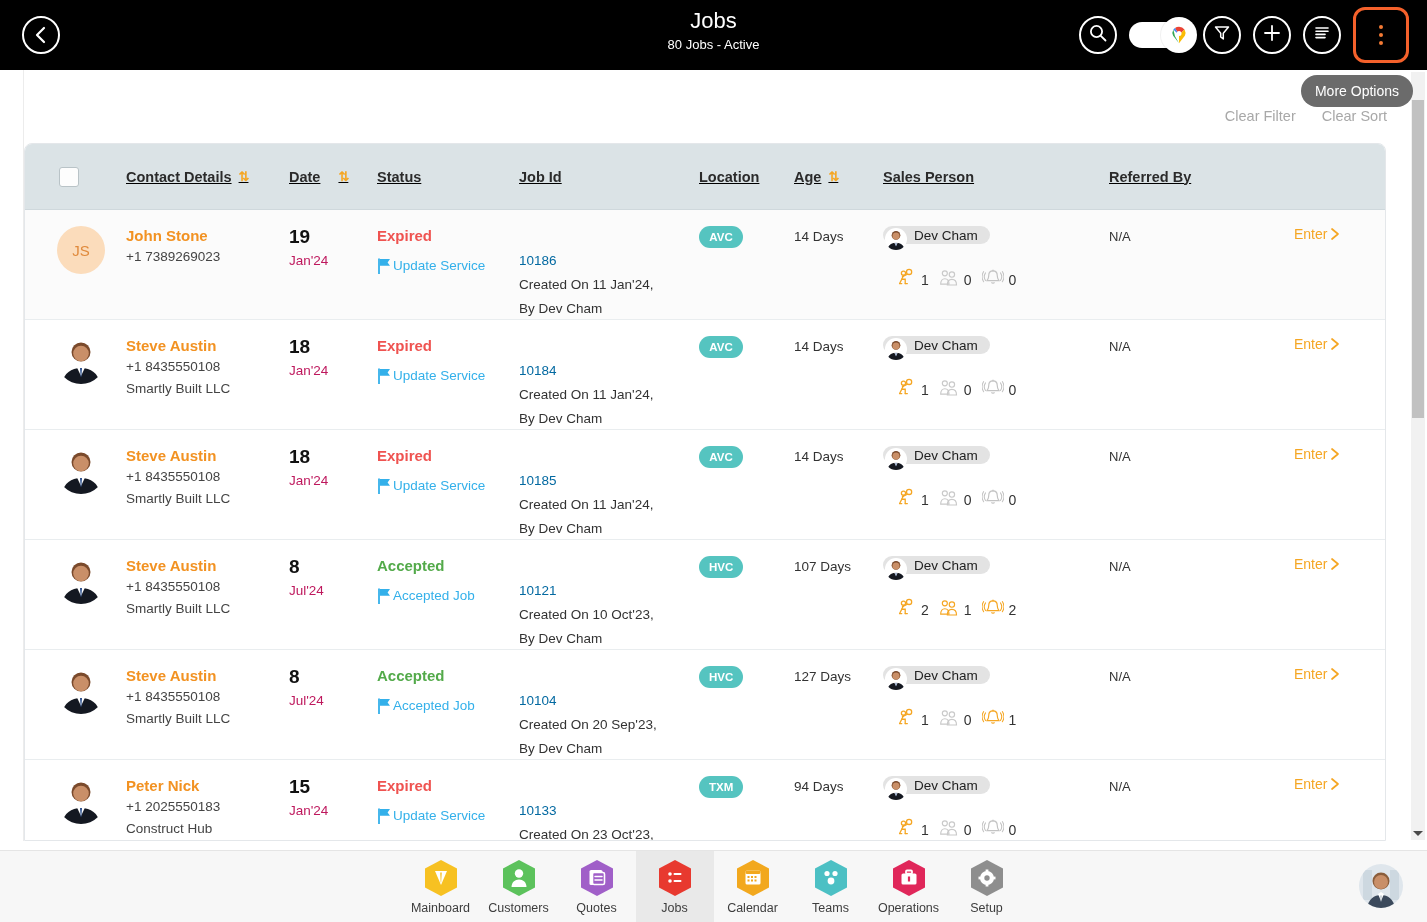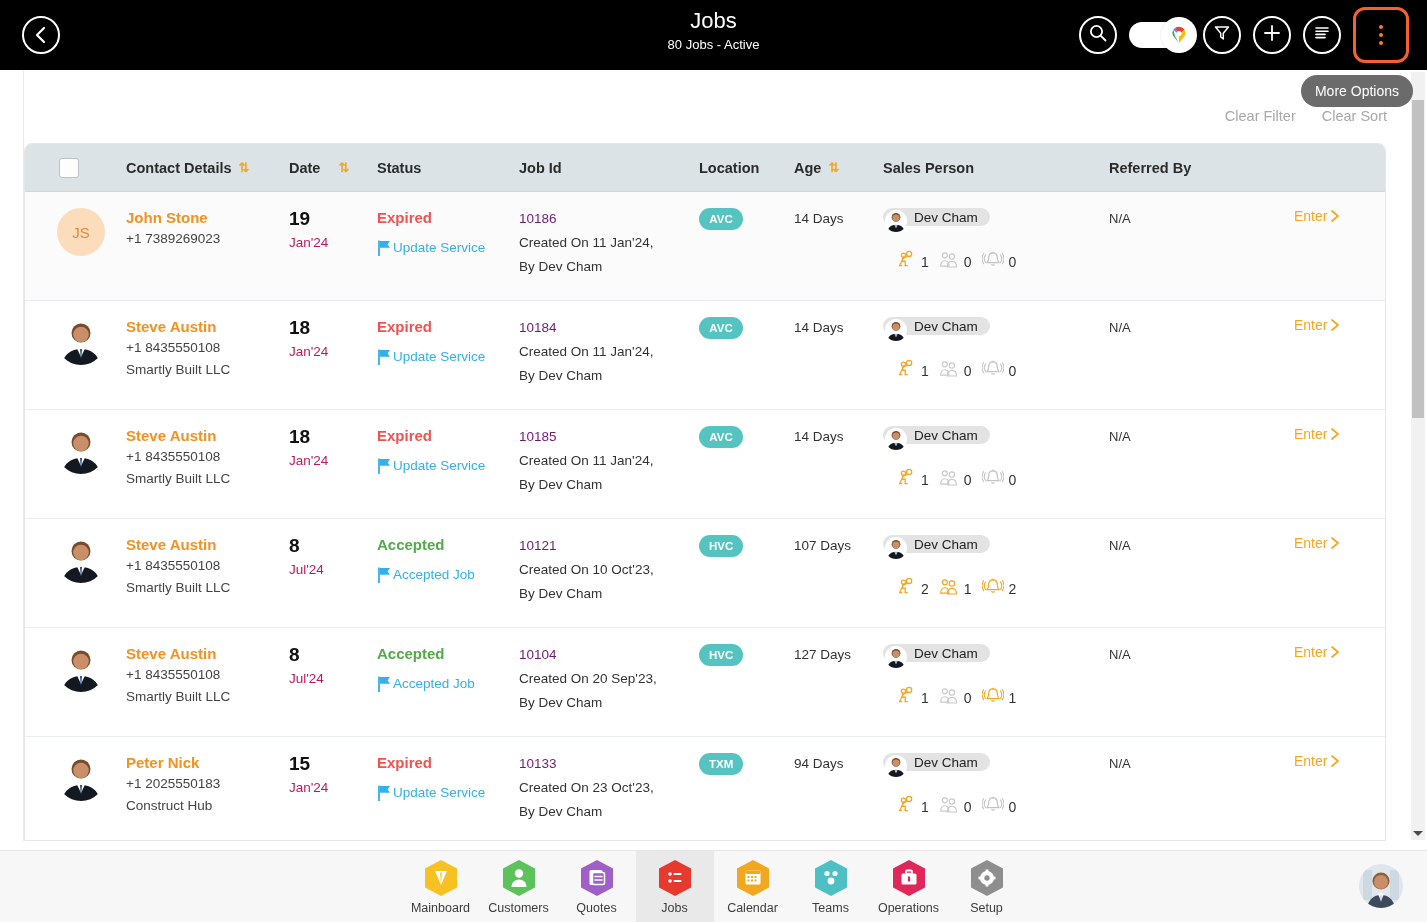--- a/index.html
+++ b/index.html
@@ -94,22 +94,23 @@
   .table-wrap {
     position: absolute; top: 143px; left: 24px;
     width: 1362px; height: 698px;
     background: #ffffff;
     border: 1px solid #e4e7ea;
     border-radius: 8px 8px 0 0;
     overflow: hidden;
   }
   .thead {
     display: flex; align-items: center;
-    height: 48px; background: #dbe3e6;
+    height: 66px; background: #dbe3e6;
     border-bottom: 1px solid #cfd8dc;
+    text-decoration: underline;
   }
   .th {
     font-size: 14.5px; font-weight: bold; color: #2b2b2b;
     display: flex; align-items: center; gap: 7px;
   }
   .sort-ico { color: #f5a623; font-size: 13px; letter-spacing: -1px; font-weight: bold; }
 
   .chk {
     width: 20px; height: 20px; border: 1px solid #b9c3c7; border-radius: 3px;
     background: #fdfdfd; cursor: pointer;
@@ -162,21 +163,21 @@
   .status-expired { color: #ef5350; }
   .status-accepted { color: #53aa4a; }
   .status-action {
     display: flex; align-items: flex-start; margin-top: 9px;
   }
   .status-action-label {
     color: #33b0ea; font-size: 13.5px; line-height: 21px; cursor: pointer;
   }
   .flag-ico { flex: 0 0 auto; margin-top: 2px; }
 
-  .job-id { font-size: 13.5px; color: #701a75; line-height: 21px; }
+  .job-id { font-size: 13.5px; color: #0369a1; line-height: 21px; margin-top: 24px; }
   .job-meta { font-size: 13.5px; color: #333; line-height: 21px; margin-top: 3px; }
 
   .loc-badge {
     display: inline-flex; align-items: center; justify-content: center;
     min-width: 44px; height: 22px; padding: 4px 10px; border-radius: 11px;
     background: #55c4c0; color: #ffffff; font-size: 11.5px; font-weight: bold;
   }
 
   .age-txt { font-size: 13.5px; color: #333; line-height: 21px; }
 

